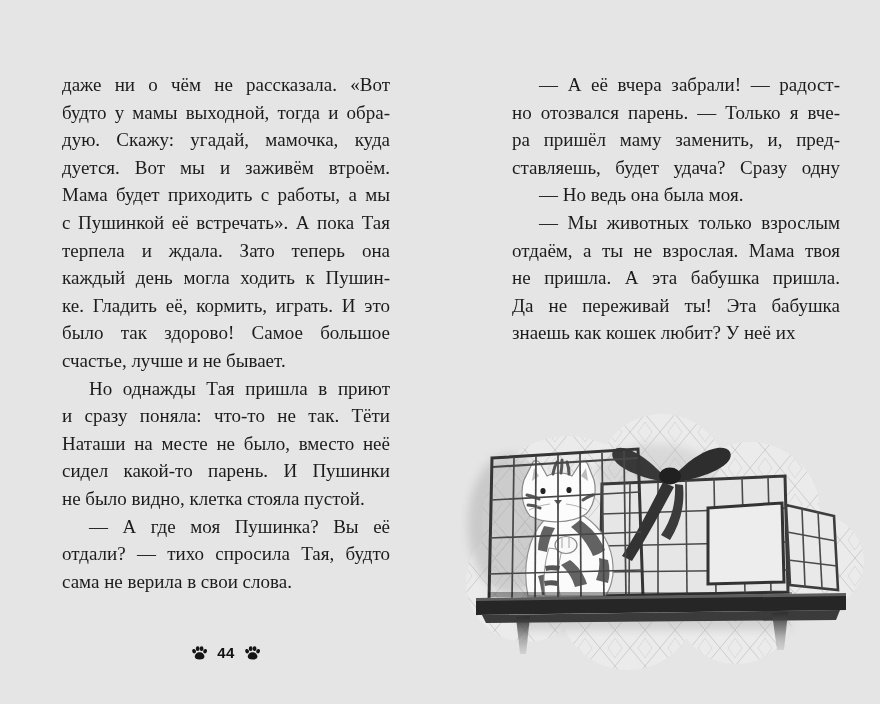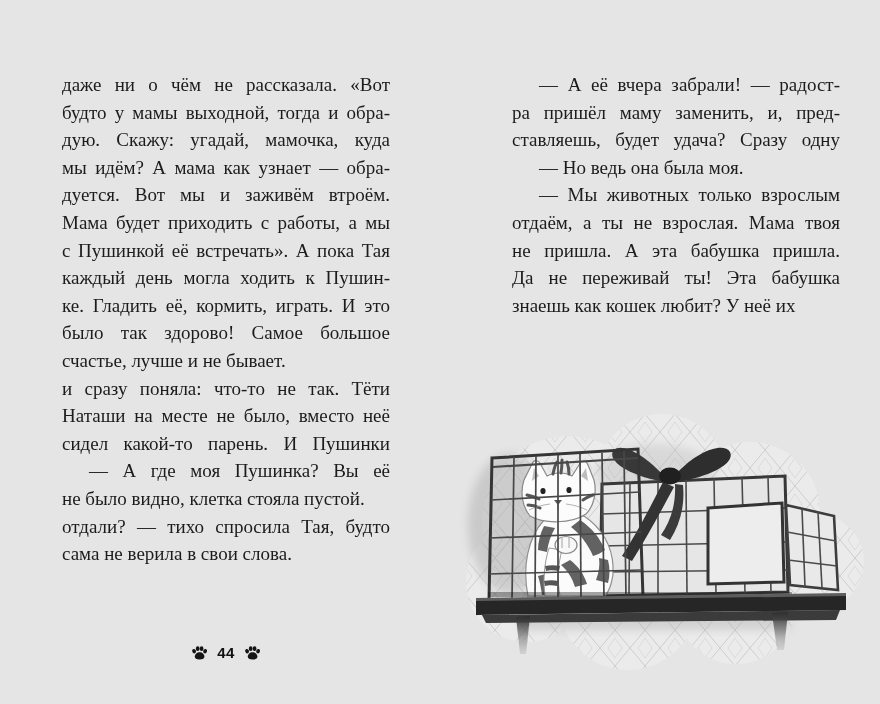--- a/index.html
+++ b/index.html
@@ -31,39 +31,41 @@
 </style>
 </head>
 <body>
 
 <div class="spread">
 
   <div class="col col-left">
       <div class="line">даже ни о чём не рассказала. «Вот</div>
       <div class="line">будто у мамы выходной, тогда и обра-</div>
       <div class="line">дую. Скажу: угадай, мамочка, куда</div>
-      <div class="line">мы идём? А мама как узнает — обра-</div>
       <div class="line">дуется. Вот мы и заживём втроём.</div>
       <div class="line">Мама будет приходить с работы, а мы</div>
       <div class="line">с Пушинкой её встречать». А пока Тая</div>
+      <div class="line">терпела и ждала. Зато теперь она</div>
       <div class="line">каждый день могла ходить к Пушин-</div>
       <div class="line">ке. Гладить её, кормить, играть. И это</div>
       <div class="line">было так здорово! Самое большое</div>
       <div class="line last">счастье, лучше и не бывает.</div>
+      <div class="line ind">Но однажды Тая пришла в приют</div>
       <div class="line">и сразу поняла: что-то не так. Тёти</div>
       <div class="line">Наташи на месте не было, вместо неё</div>
       <div class="line">сидел какой-то парень. И Пушинки</div>
+      <div class="line last">не было видно, клетка стояла пустой.</div>
       <div class="line ind">— А где моя Пушинка? Вы её</div>
-      <div class="line last">не было видно, клетка стояла пустой.</div>
       <div class="line">отдали? — тихо спросила Тая, будто</div>
       <div class="line last">сама не верила в свои слова.</div>
     </div>
 
   <div class="col col-right">
       <div class="line ind">— А её вчера забрали! — радост-</div>
+      <div class="line">но отозвался парень. — Только я вче-</div>
       <div class="line">ра пришёл маму заменить, и, пред-</div>
       <div class="line">ставляешь, будет удача? Сразу одну</div>
       <div class="line last ind">— Но ведь она была моя.</div>
       <div class="line ind">— Мы животных только взрослым</div>
       <div class="line">отдаём, а ты не взрослая. Мама твоя</div>
       <div class="line">не пришла. А эта бабушка пришла.</div>
       <div class="line">Да не переживай ты! Эта бабушка</div>
       <div class="line last">знаешь как кошек любит? У неё их</div>
     </div>
 

